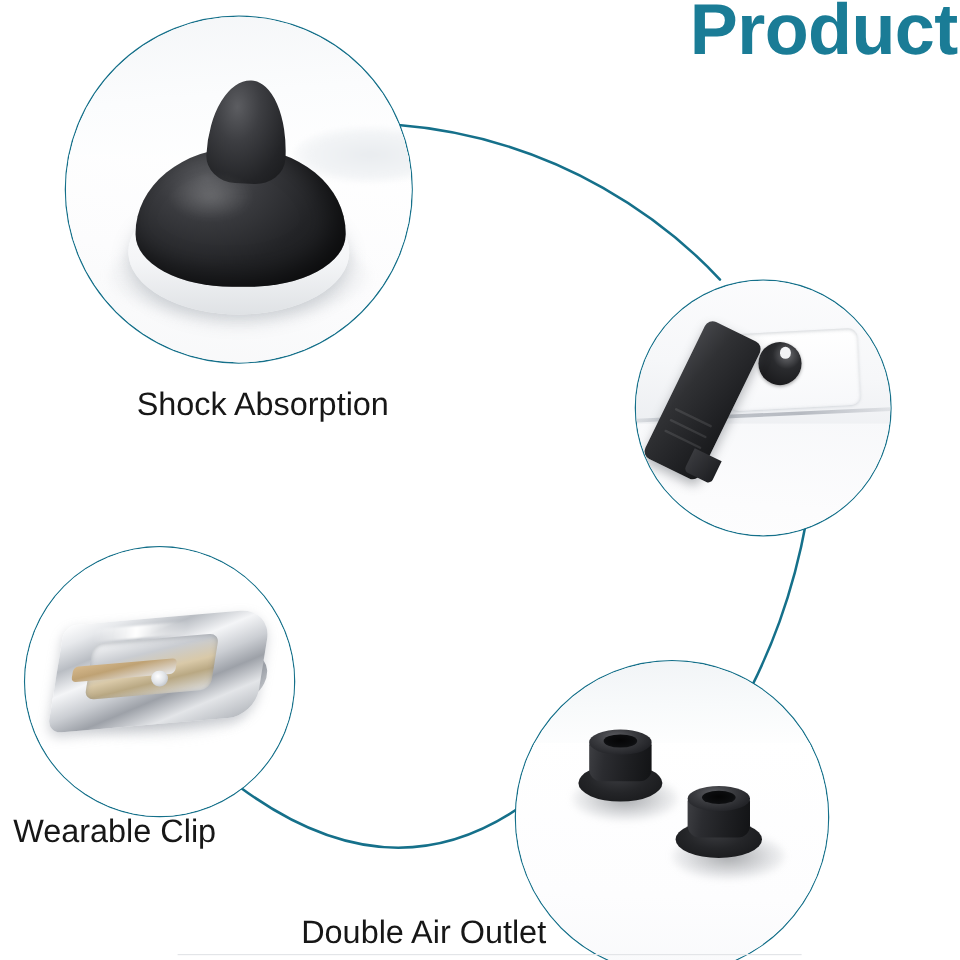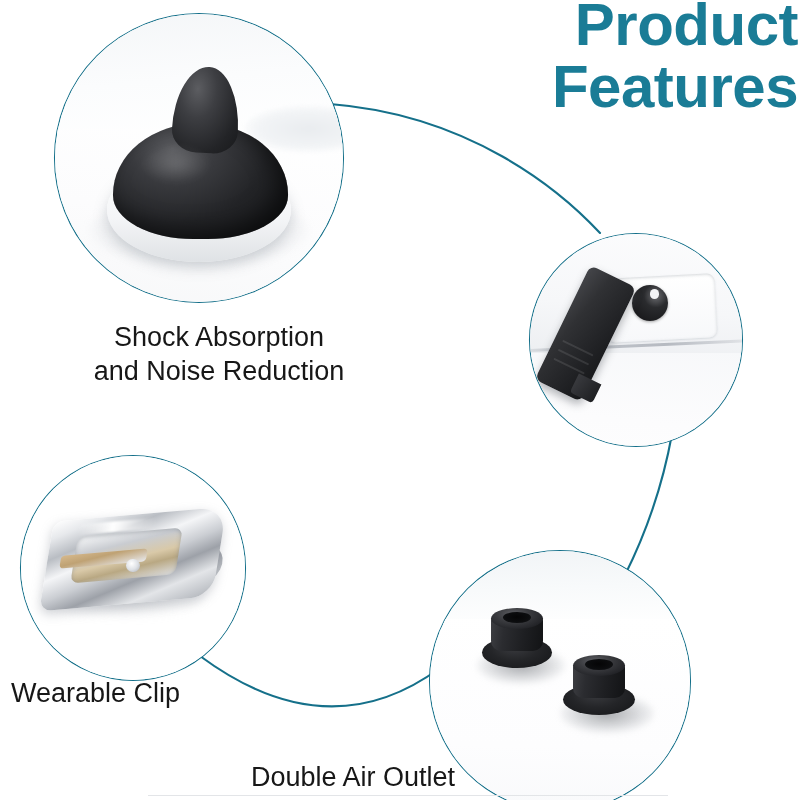--- a/index.html
+++ b/index.html
@@ -267,21 +267,20 @@
     background: #e3e5e8;
   }
 </style>
 </head>
 <body>
 
 <div id="stage">
 
   <div id="title">
     <span class="tline">Product</span>
-    <span class="tline">Features</span>
   </div>
 
   <svg id="vector" viewBox="0 0 800 800">
 
     <path d="M 330 104 C 470 115 560 190 600 233" fill="none" stroke="#15708a" stroke-width="2.1" stroke-linecap="round"></path>
 
     <path d="M 672 434 C 660 500 640 545 625 575" fill="none" stroke="#15708a" stroke-width="2.1" stroke-linecap="round"></path>
 
     <path d="M 200 656 C 300 730 380 712 440 668" fill="none" stroke="#15708a" stroke-width="2.1" stroke-linecap="round"></path>
 
@@ -340,21 +339,20 @@
 
     <div class="nozzle-shadow shadow-b"></div>
     <div class="flange flange-b"></div>
     <div class="barrel barrel-b"></div>
     <div class="cap cap-b"></div>
     <div class="hole hole-b"></div>
   </div>
 
   <div class="caption" id="cap-shock">
     <div>Shock Absorption</div>
-    <div>and Noise Reduction</div>
   </div>
 
 
   <div class="caption" id="cap-clip">Wearable Clip</div>
 
   <div class="caption" id="cap-air">Double Air Outlet</div>
 
   <div id="bottom-rule"></div>
 
 </div>

